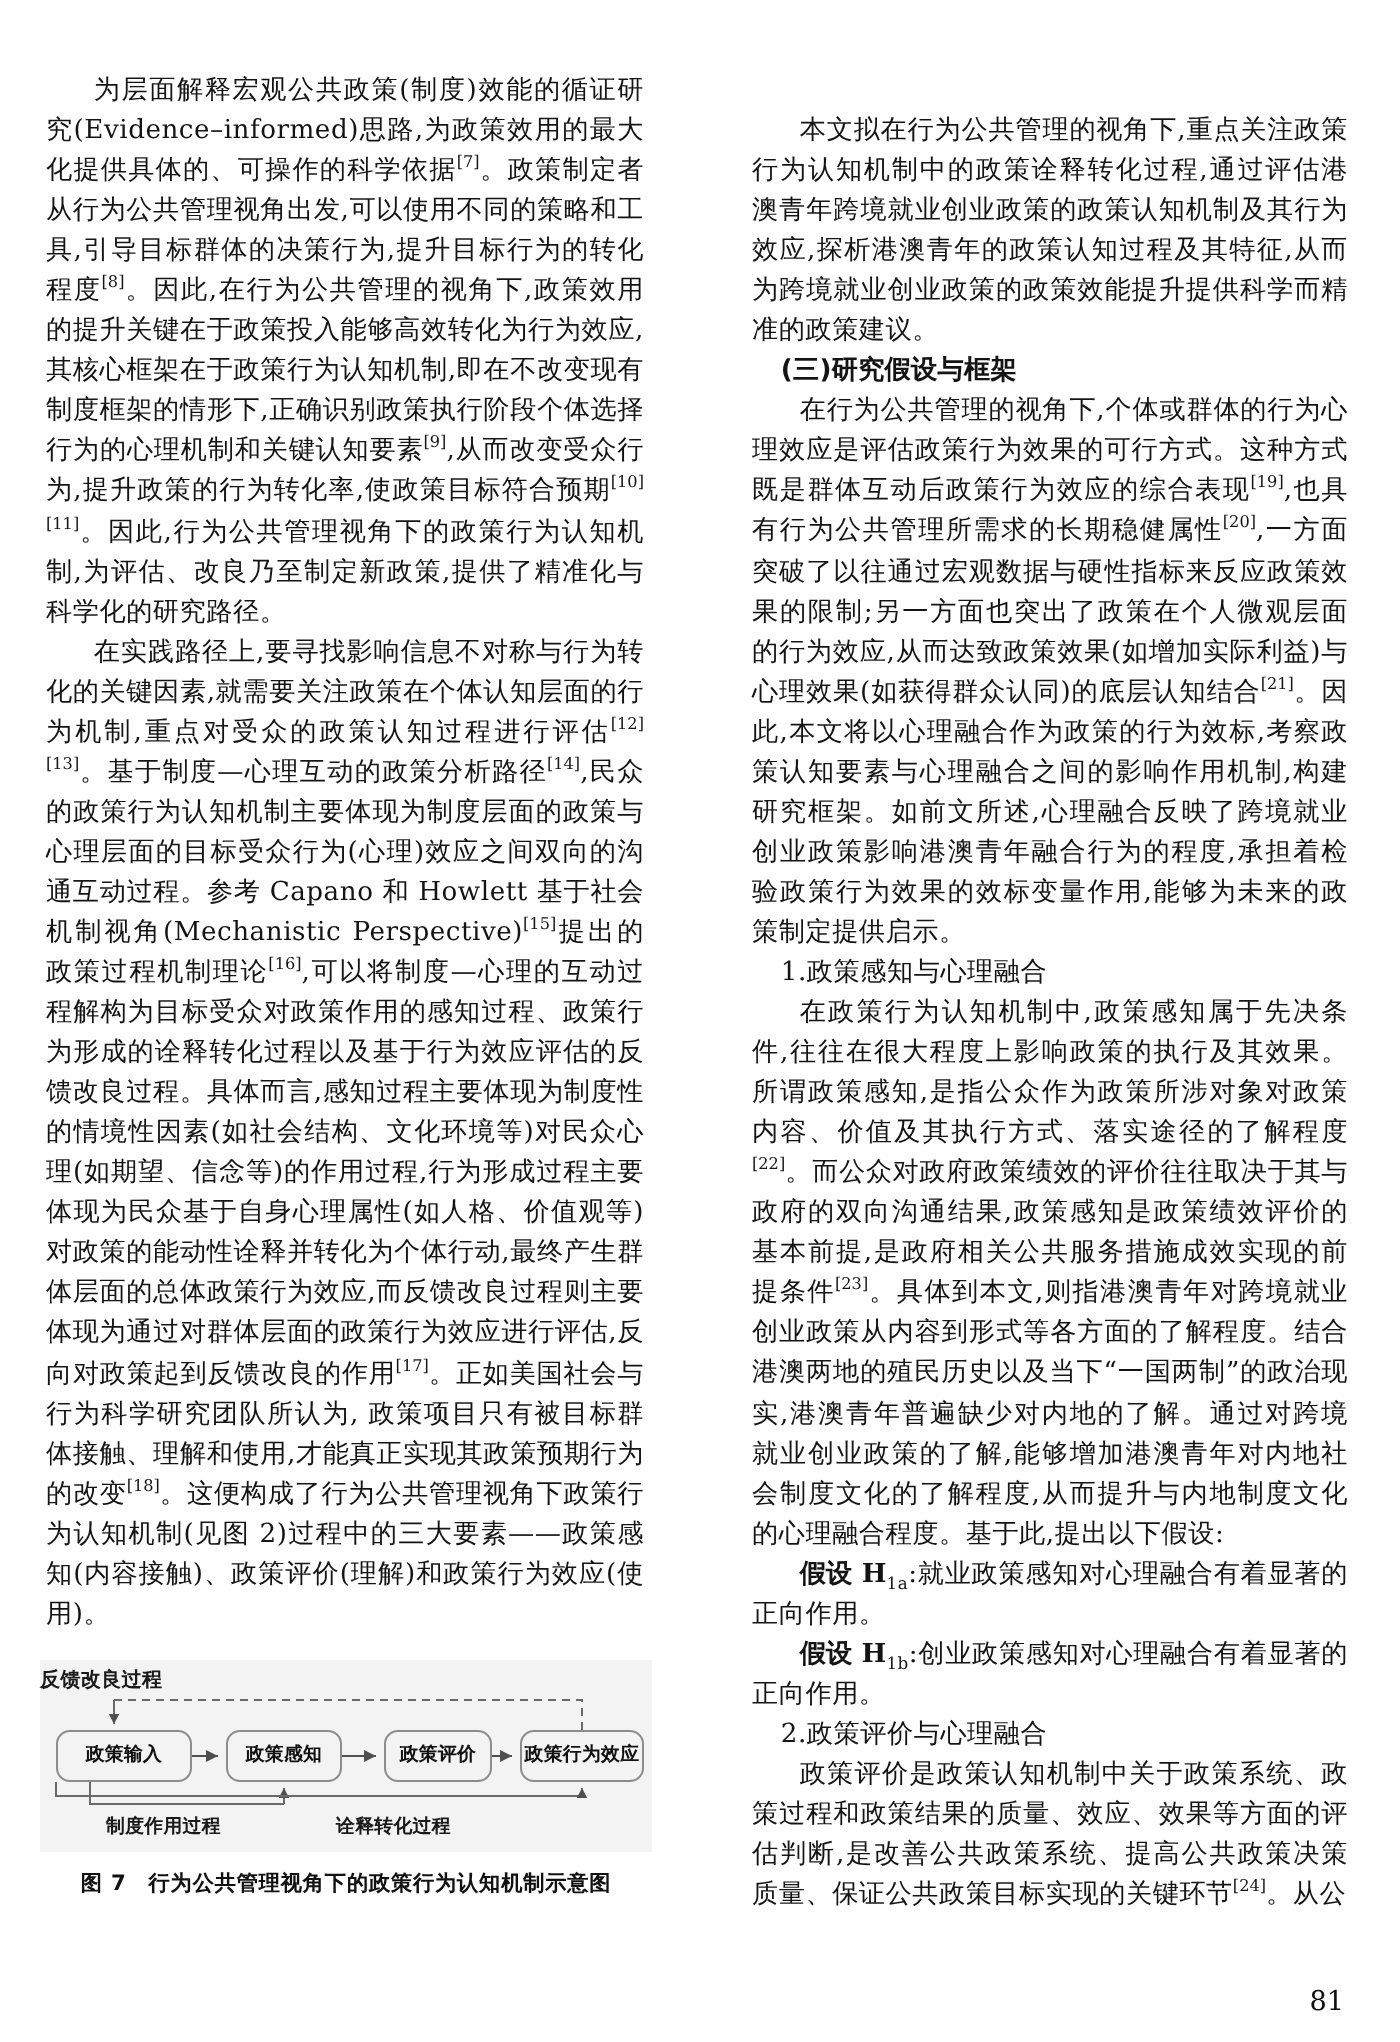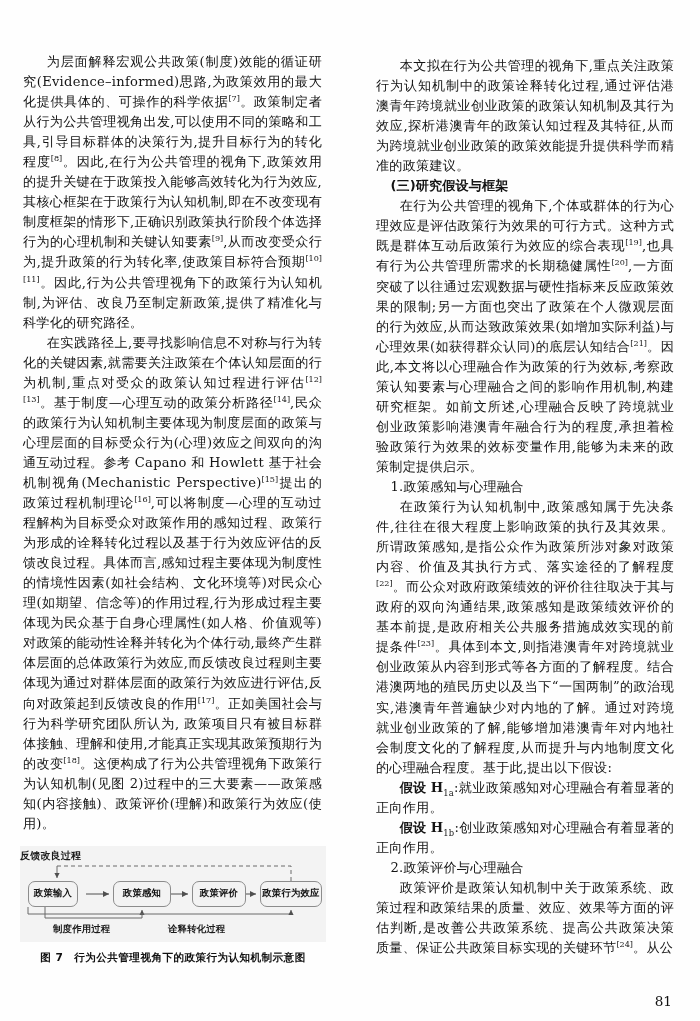--- a/index.html
+++ b/index.html
@@ -28,21 +28,21 @@
     width: 700px;
     height: 1021px;
     display: flex;
     flex-direction: row;
   }
   .col {
     width: 350px;
     box-sizing: border-box;
     position: relative;
   }
-  .col-left  { padding: 52px 28px 0 23px; }
+  .col-left  { padding: 36px 28px 0 23px; }
   .col-right { padding: 56px 26px 0 26px; }
 
   p.para {
     margin: 0;
     font-size: 13.1px;
     line-height: 20.05px;
     text-align: justify;
     text-justify: inter-character;
     text-indent: 1.82em;
     letter-spacing: 0.02em;
@@ -117,21 +117,21 @@
     display: flex;
     align-items: center;
     justify-content: center;
     font-size: 9.4px;
     font-weight: bold;
     font-family: "DejaVu Sans", "Liberation Sans", sans-serif;
     color: #111;
     letter-spacing: 0.02em;
     box-sizing: border-box;
   }
-  #n1 { left: 8px;   width: 50px; text-align: center; }
+  #n1 { left: 8px;   width: 68px; text-align: center; }
   #n2 { left: 93px;  width: 58px; }
   #n3 { left: 172px; width: 54px; }
   #n4 { left: 240px; width: 62px; }
 
   .fig-bot-label {
     position: absolute;
     top: 77px;
     font-size: 9.4px;
     font-weight: bold;
     font-family: "DejaVu Sans", "Liberation Sans", sans-serif;

